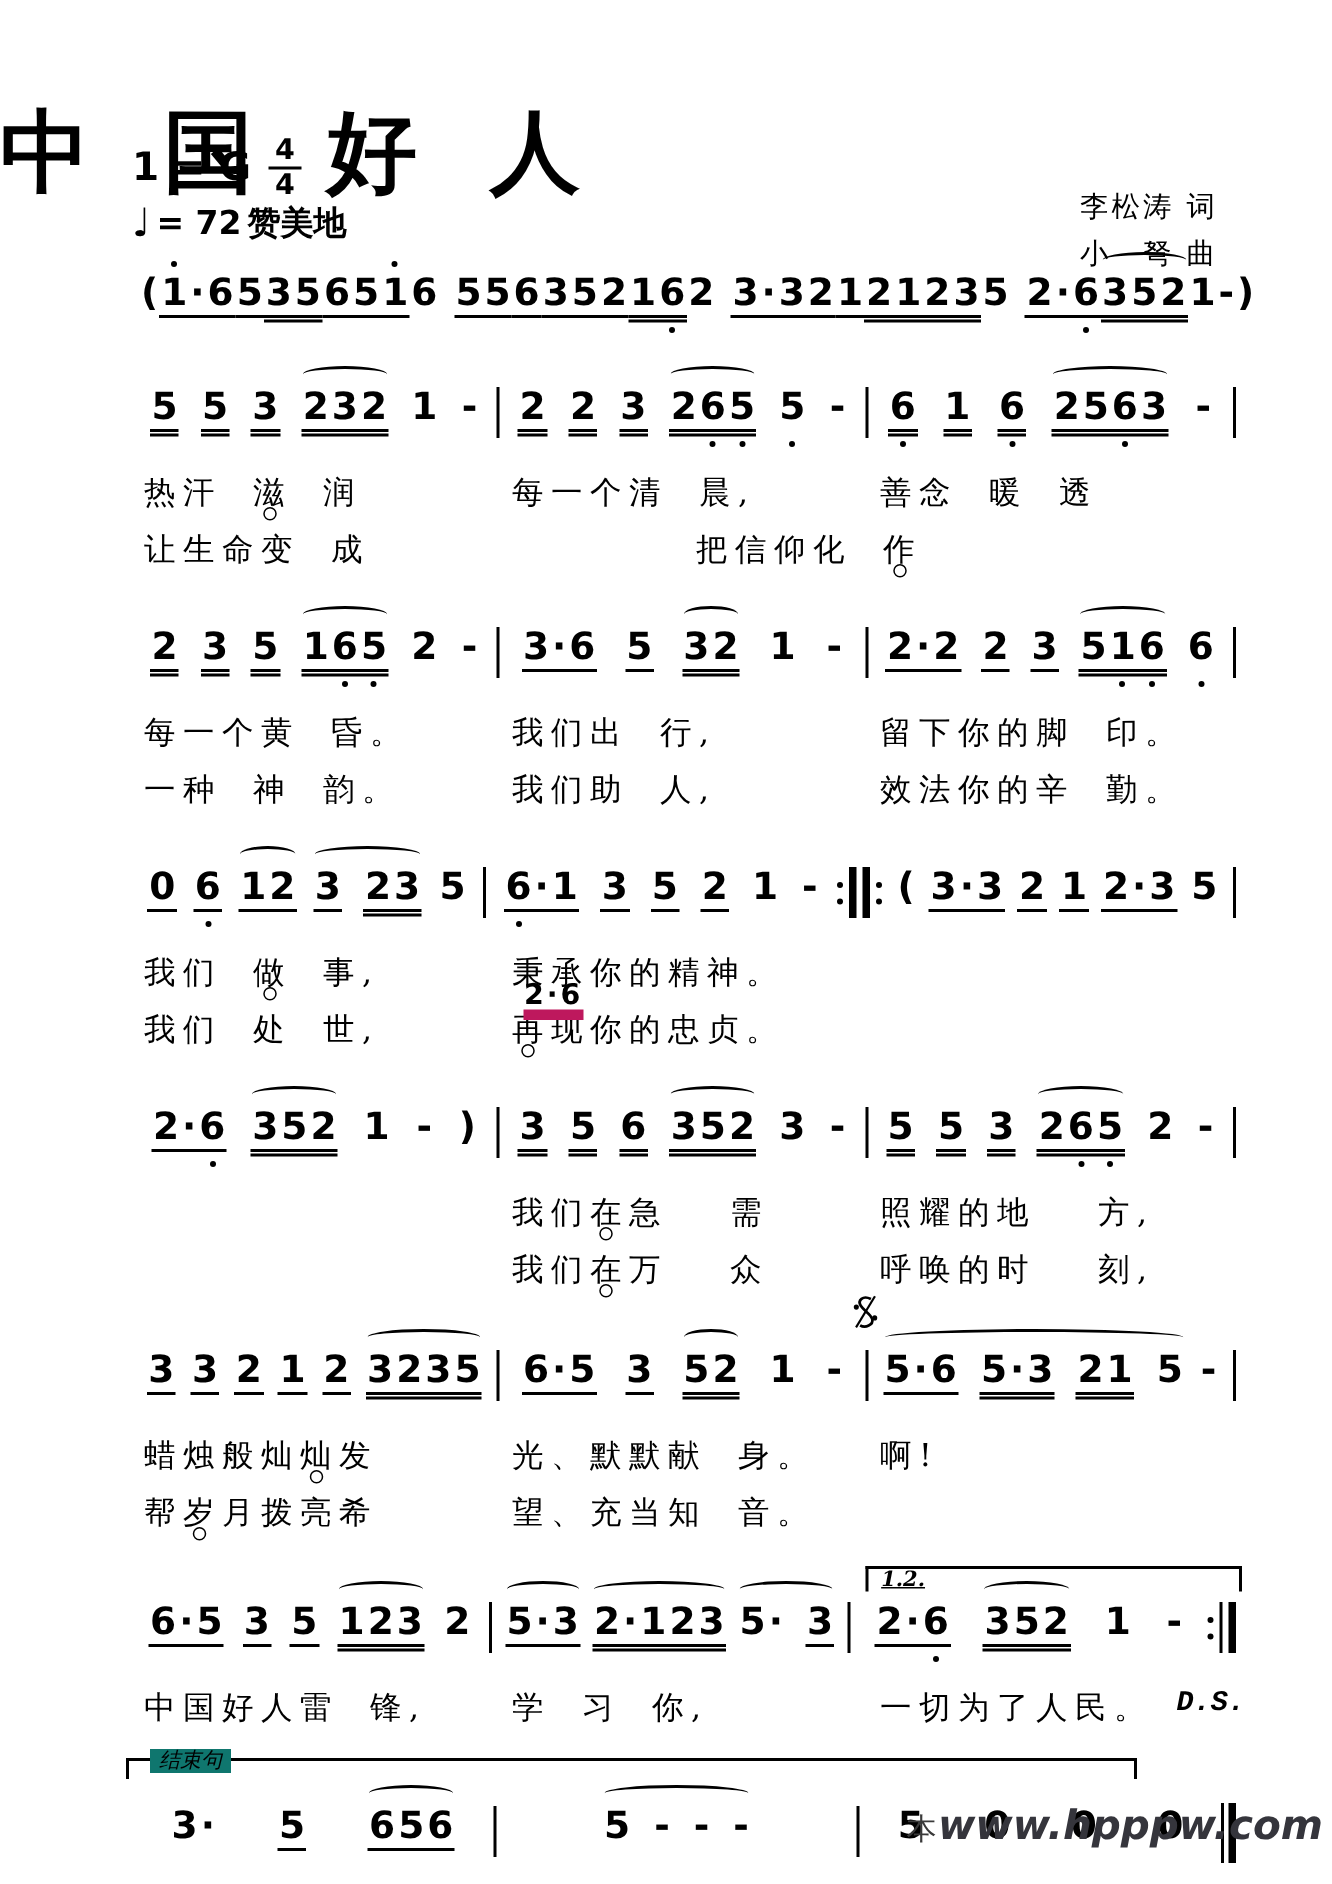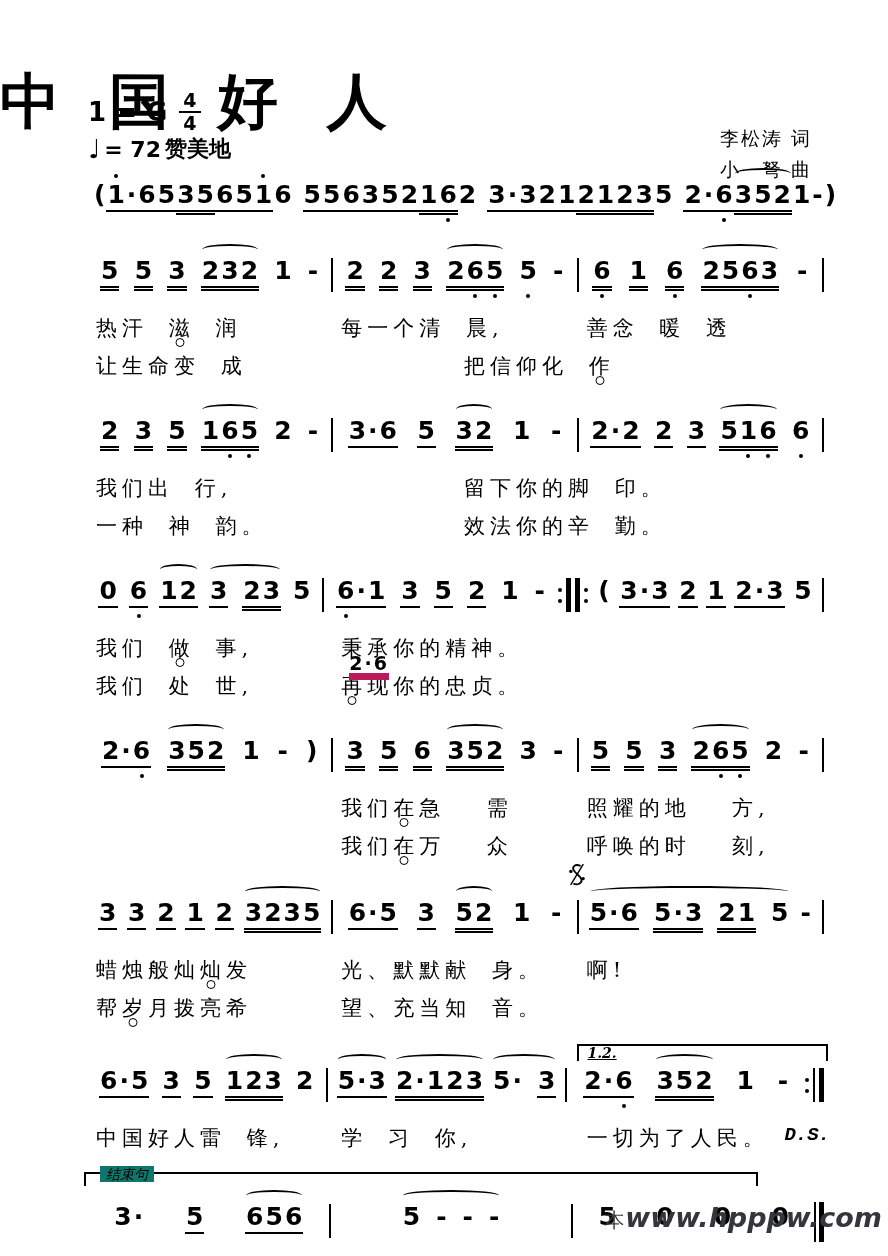--- a/index.html
+++ b/index.html
@@ -365,25 +365,27 @@
                 <span class="d lo">1</span>
                 <span class="d lo">6</span>
               </span>
               <span class="ng">
                 <span class="d lo">6</span>
               </span>
             </span>
             <span class="bl"></span>
           </div>
           <div class="lyricsrow">
+            <span class="lcell"><span class="syl">每</span><span class="syl">一</span><span class="syl">个</span><span class="syl">黄</span><span class="syl"> </span><span class="syl">昏</span><span class="syl">。</span></span>
             <span class="lcell"><span class="syl">我</span><span class="syl">们</span><span class="syl">出</span><span class="syl"> </span><span class="syl">行</span><span class="syl">,</span></span>
             <span class="lcell"><span class="syl">留</span><span class="syl">下</span><span class="syl">你</span><span class="syl">的</span><span class="syl">脚</span><span class="syl"> </span><span class="syl">印</span><span class="syl">。</span></span>
           </div>
           <div class="lyricsrow">
             <span class="lcell"><span class="syl">一</span><span class="syl">种</span><span class="syl"> </span><span class="syl">神</span><span class="syl"> </span><span class="syl">韵</span><span class="syl">。</span></span>
+            <span class="lcell"><span class="syl">我</span><span class="syl">们</span><span class="syl">助</span><span class="syl"> </span><span class="syl">人</span><span class="syl">,</span></span>
             <span class="lcell"><span class="syl">效</span><span class="syl">法</span><span class="syl">你</span><span class="syl">的</span><span class="syl">辛</span><span class="syl"> </span><span class="syl">勤</span><span class="syl">。</span></span>
           </div>
         </div>
         <div class="sys">
           <div class="notesrow">
             <span class="measure">
               <span class="ng u1">
                 <span class="d">0</span>
               </span>
               <span class="ng u1">

